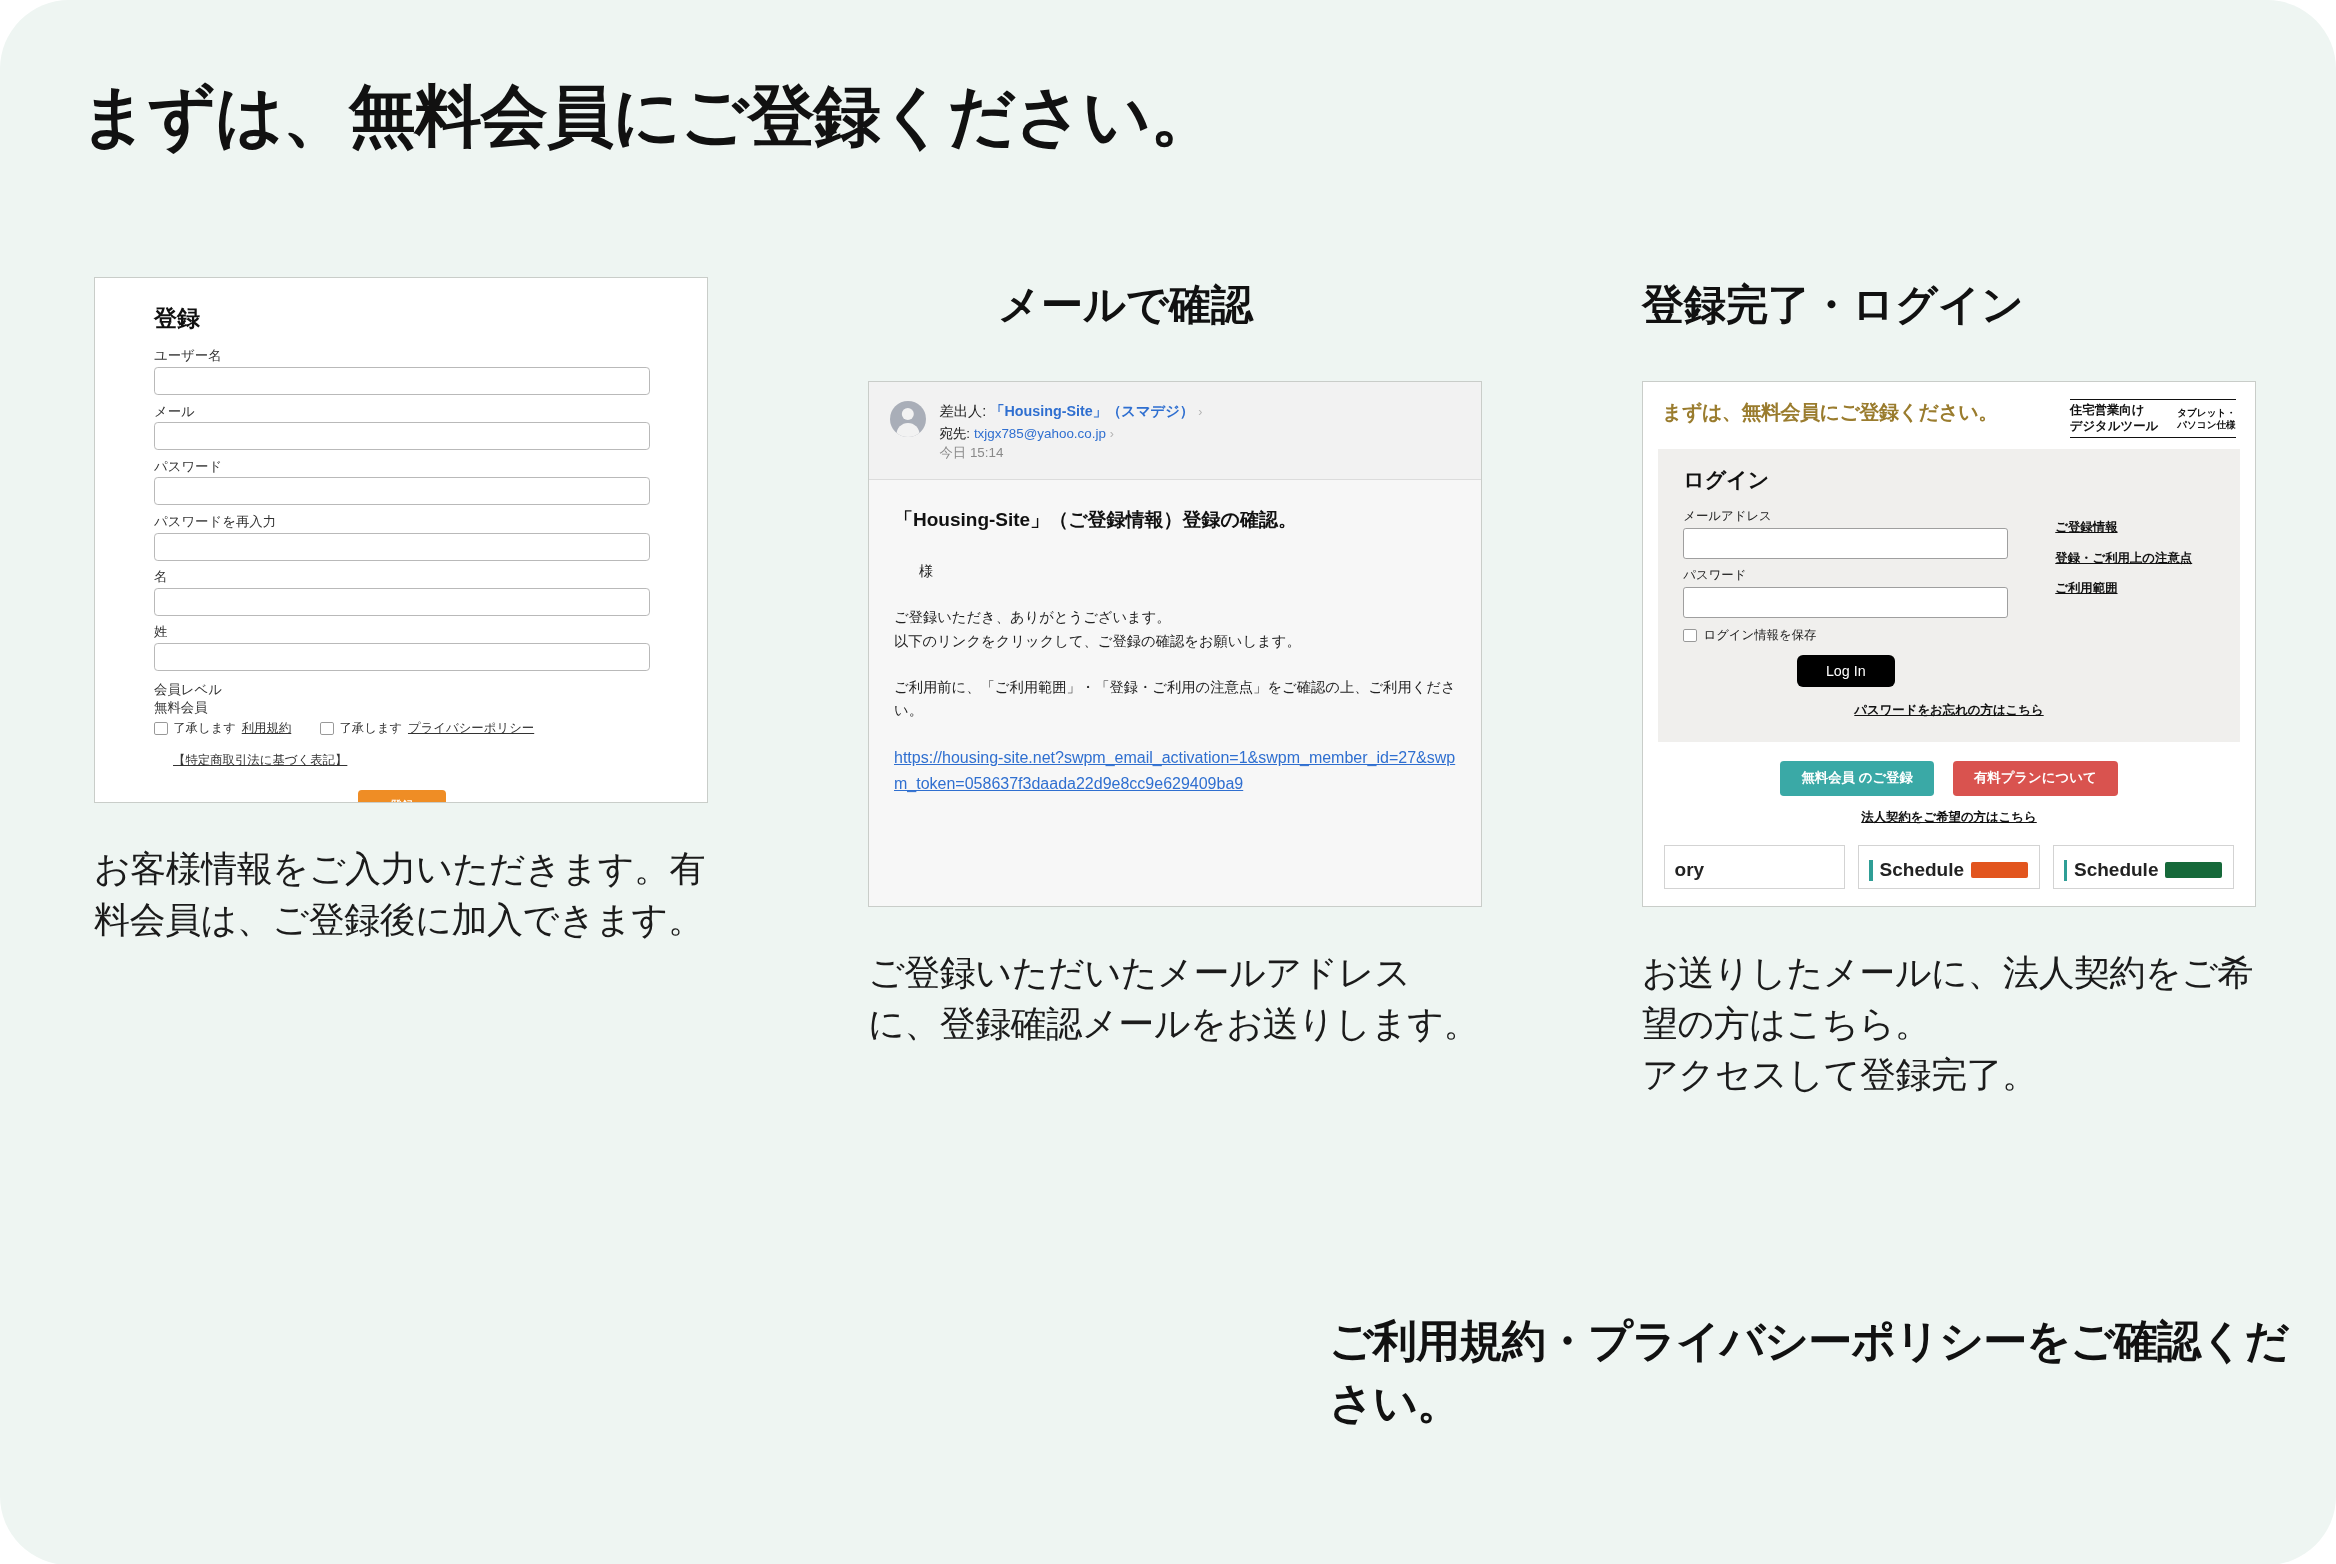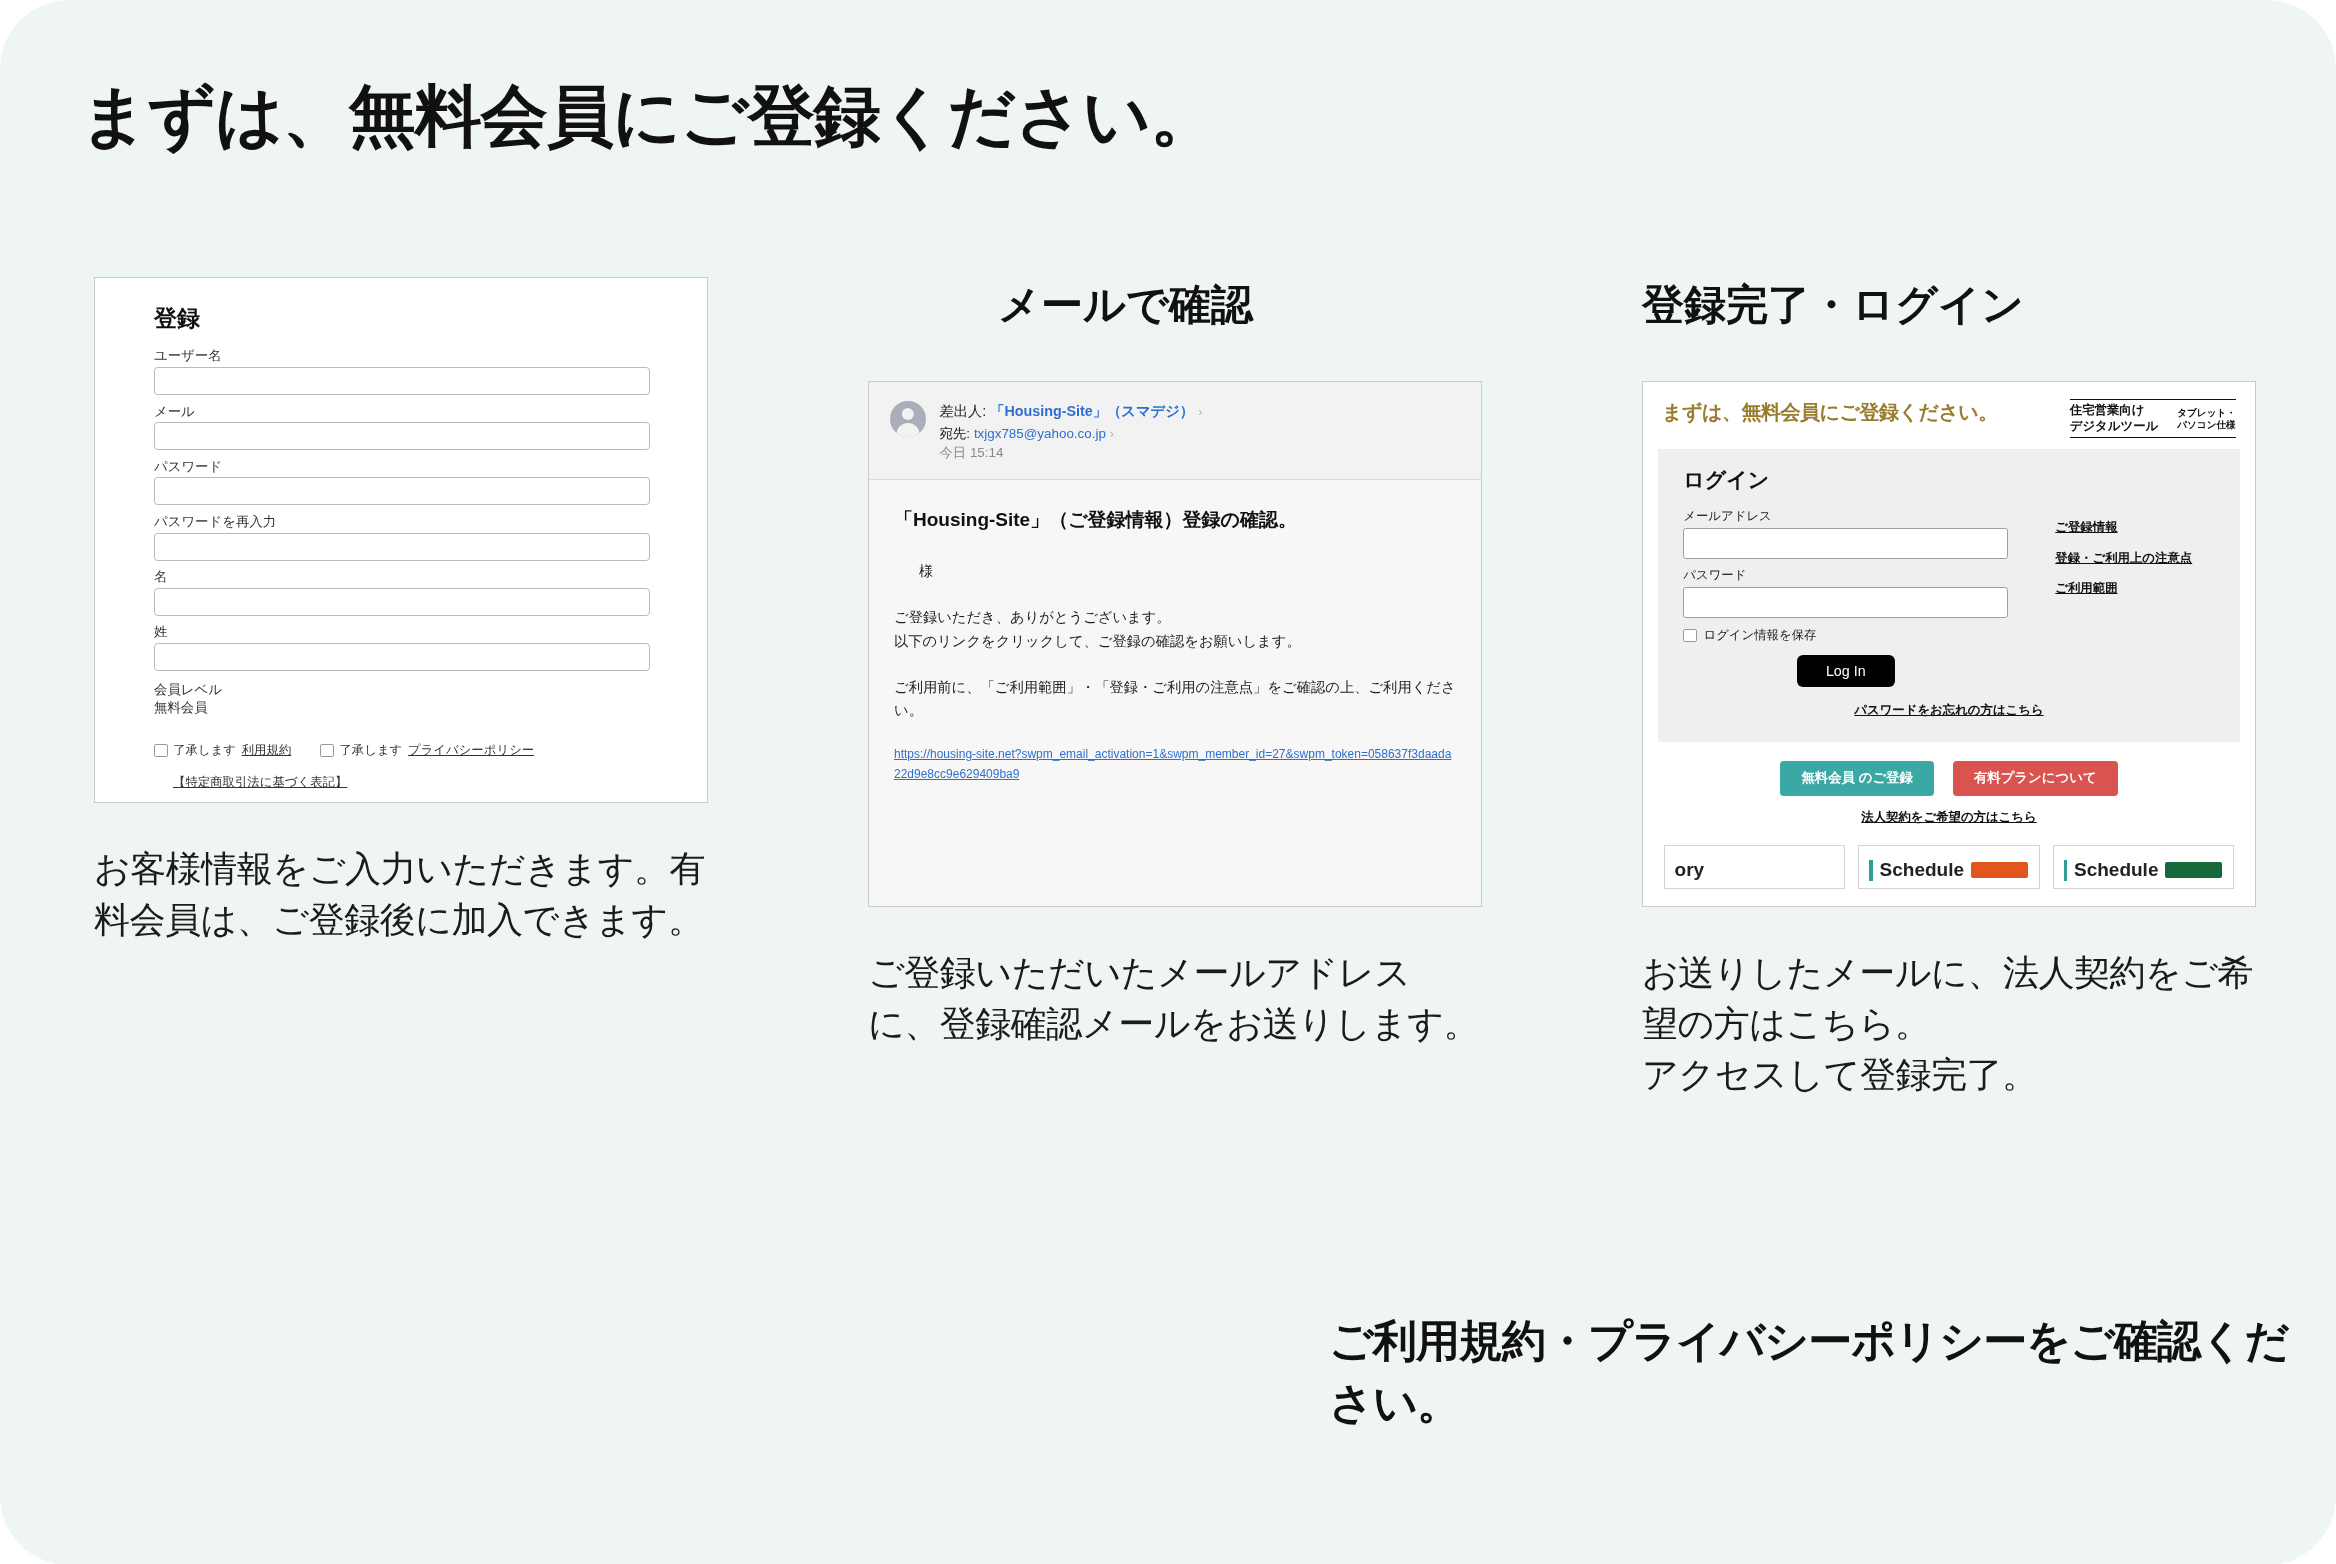--- a/index.html
+++ b/index.html
@@ -94,21 +94,21 @@
     line-height: 1.1;
   }
   .reg-input {
     height: 26px;
     border: 1px solid #b9b9b9;
     border-radius: 3.8px;
     background: #fff;
     margin-bottom: 9.6px;
   }
   .reg-level-label { font-size: 13.4px; color:#333; line-height: 1.35; }
-  .reg-level-val   { font-size: 13.4px; color:#333; line-height: 1.35; margin-bottom: 25px;}
+  .reg-level-val   { font-size: 13.4px; color:#333; line-height: 1.35; margin-bottom: 3px;}
   .reg-checks {
     display: flex;
     align-items: center;
     gap: 29px;
     margin-bottom: 13.4px;
   }
   .reg-check {
     display: flex;
     align-items: center;
     gap: 5.7px;
@@ -196,21 +196,21 @@
   }
   .mail-subject {
     font-size: 19px;
     font-weight: 700;
     color: #111;
     margin-bottom: 29px;
   }
   .mail-sama { font-size: 14.3px; color:#222; margin-left: 25px; margin-bottom: 25px; }
   .mail-p { font-size: 14.3px; color: #222; line-height: 1.62; margin-bottom: 23px; }
   .mail-link {
-    font-size: 12px;
+    font-size: 16px;
     color: #2f6fd0;
     text-decoration: underline;
     line-height: 1.62;
     word-break: break-all;
   }
 
   
   .login {
     position: absolute;
     inset: 0;

